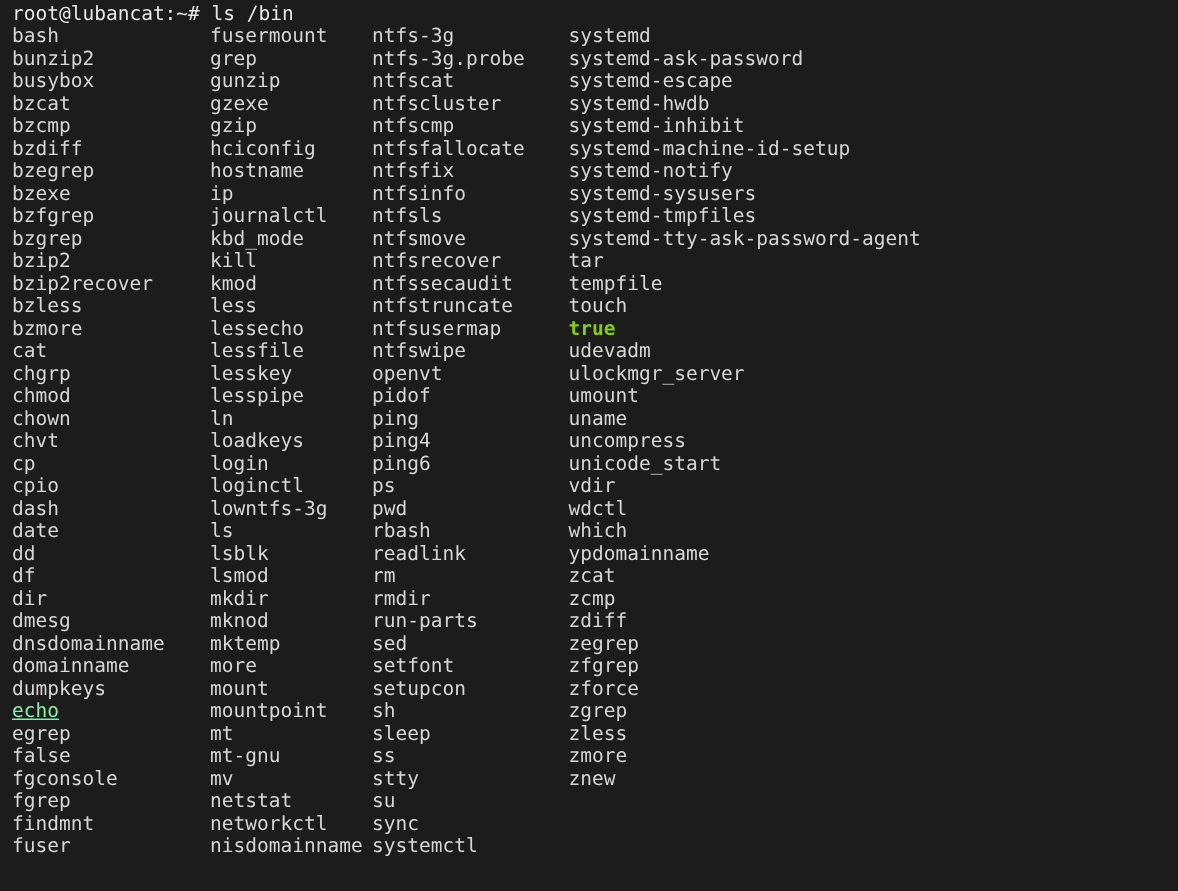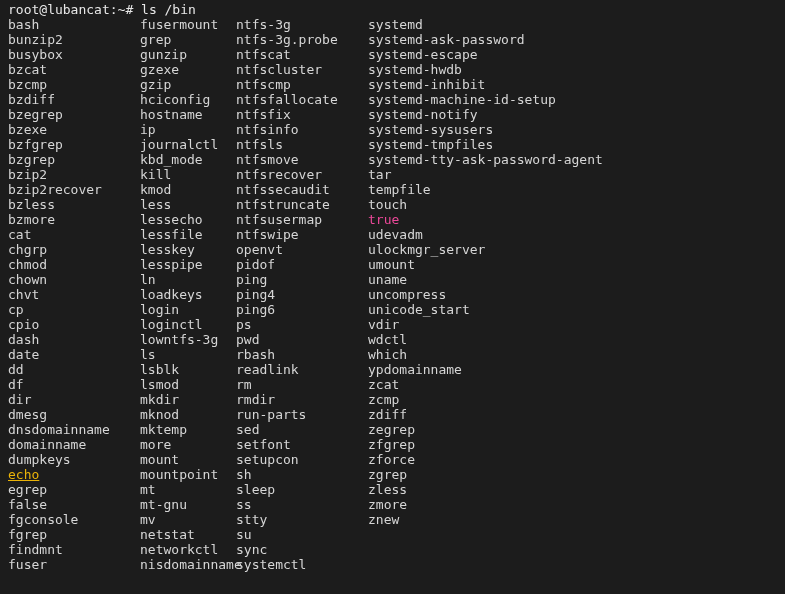--- a/index.html
+++ b/index.html
@@ -48,32 +48,32 @@
     left: 0;
     width: 785px;
   }
   .col {
     position: absolute;
     top: 0;
     white-space: pre;
   }
   #col-1 { left: 8px; }
   #col-2 { left: 128px; margin-left: 12px; }
-  #col-3 { left: 236px; }
-  #col-4 { left: 368px; }
+  #col-3 { left: 248px; }
+  #col-4 { left: 379px; }
   .entry {
     display: block;
     height: 15px;
     line-height: 15px;
     font-size: 13px;
     color: #d6d6d6;
     white-space: pre;
   }
-  .entry.c-green { color: #ec4899; }
-  .entry.c-cyan  { color: #eab308; text-decoration: underline; }
+  .entry.c-green { color: #84cc16; font-weight: bold; }
+  .entry.c-cyan  { color: #86efac; text-decoration: underline; }
   .entry.c-white { color: #d6d6d6; }
 </style>
 </head>
 <body>
 
 <div id="terminal">
 
   <div class="prompt-line" id="prompt-top"><span>root@lubancat:~# ls /bin</span></div>
 
   <div id="listing">

